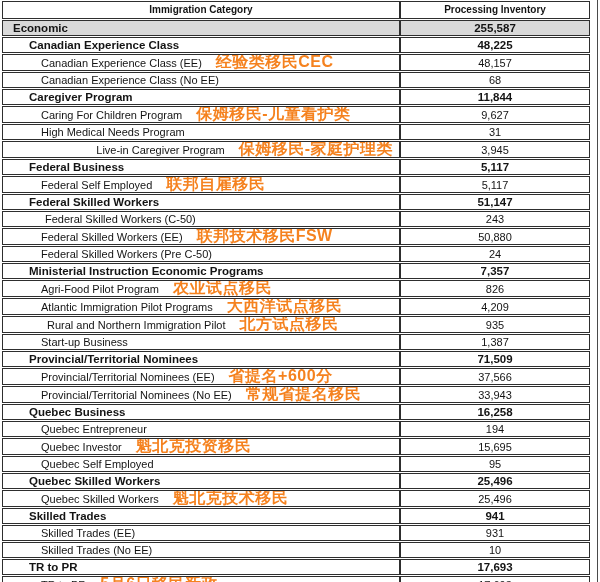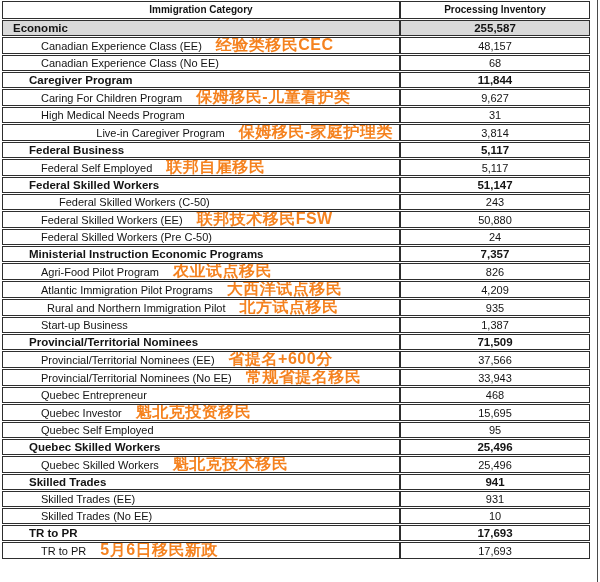--- a/index.html
+++ b/index.html
@@ -75,20 +75,24 @@
     <tr>
       <th>Immigration Category</th>
       <th>Processing Inventory</th>
     </tr>
   </thead>
   <tbody>
       <tr class="bold shaded">
         <td class="cat" style="padding-left: 10px;"><span>Economic</span></td>
         <td class="val">255,587</td>
       </tr>
+      <tr class="bold">
+        <td class="cat" style="padding-left: 26px;"><span>Canadian Experience Class</span></td>
+        <td class="val">48,225</td>
+      </tr>
       <tr>
         <td class="cat" style="padding-left: 38px;"><span>Canadian Experience Class (EE)</span><span class="ann">经验类移民CEC</span></td>
         <td class="val">48,157</td>
       </tr>
       <tr>
         <td class="cat" style="padding-left: 38px;"><span>Canadian Experience Class (No EE)</span></td>
         <td class="val">68</td>
       </tr>
       <tr class="bold">
         <td class="cat" style="padding-left: 26px;"><span>Caregiver Program</span></td>
@@ -97,36 +101,36 @@
       <tr>
         <td class="cat" style="padding-left: 38px;"><span>Caring For Children Program</span><span class="ann">保姆移民-儿童看护类</span></td>
         <td class="val">9,627</td>
       </tr>
       <tr>
         <td class="cat" style="padding-left: 38px;"><span>High Medical Needs Program</span></td>
         <td class="val">31</td>
       </tr>
       <tr>
         <td class="cat" style="padding-left: 38px; text-align: right;"><span>Live-in Caregiver Program</span><span class="ann">保姆移民-家庭护理类</span></td>
-        <td class="val">3,814</td>
+        <td class="val">3,945</td>
       </tr>
       <tr class="bold">
         <td class="cat" style="padding-left: 26px;"><span>Federal Business</span></td>
         <td class="val">5,117</td>
       </tr>
       <tr>
         <td class="cat" style="padding-left: 38px;"><span>Federal Self Employed</span><span class="ann">联邦自雇移民</span></td>
         <td class="val">5,117</td>
       </tr>
       <tr class="bold">
         <td class="cat" style="padding-left: 26px;"><span>Federal Skilled Workers</span></td>
         <td class="val">51,147</td>
       </tr>
       <tr>
-        <td class="cat" style="padding-left: 56px;"><span>Federal Skilled Workers (C-50)</span></td>
+        <td class="cat" style="padding-left: 42px;"><span>Federal Skilled Workers (C-50)</span></td>
         <td class="val">243</td>
       </tr>
       <tr>
         <td class="cat" style="padding-left: 38px;"><span>Federal Skilled Workers (EE)</span><span class="ann">联邦技术移民FSW</span></td>
         <td class="val">50,880</td>
       </tr>
       <tr>
         <td class="cat" style="padding-left: 38px;"><span>Federal Skilled Workers (Pre C-50)</span></td>
         <td class="val">24</td>
       </tr>
@@ -155,23 +159,27 @@
         <td class="val">71,509</td>
       </tr>
       <tr>
         <td class="cat" style="padding-left: 38px;"><span>Provincial/Territorial Nominees (EE)</span><span class="ann">省提名+600分</span></td>
         <td class="val">37,566</td>
       </tr>
       <tr>
         <td class="cat" style="padding-left: 38px;"><span>Provincial/Territorial Nominees (No EE)</span><span class="ann">常规省提名移民</span></td>
         <td class="val">33,943</td>
       </tr>
+      <tr class="bold">
+        <td class="cat" style="padding-left: 26px;"><span>Quebec Business</span></td>
+        <td class="val">16,258</td>
+      </tr>
       <tr>
         <td class="cat" style="padding-left: 38px;"><span>Quebec Entrepreneur</span></td>
-        <td class="val">468</td>
+        <td class="val">194</td>
       </tr>
       <tr>
         <td class="cat" style="padding-left: 38px;"><span>Quebec Investor</span><span class="ann">魁北克投资移民</span></td>
         <td class="val">15,695</td>
       </tr>
       <tr>
         <td class="cat" style="padding-left: 38px;"><span>Quebec Self Employed</span></td>
         <td class="val">95</td>
       </tr>
       <tr class="bold">

